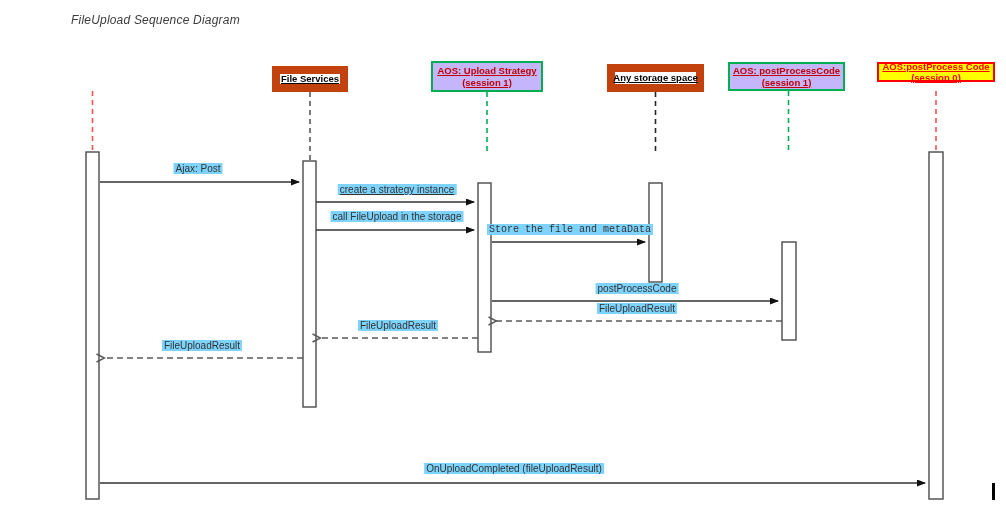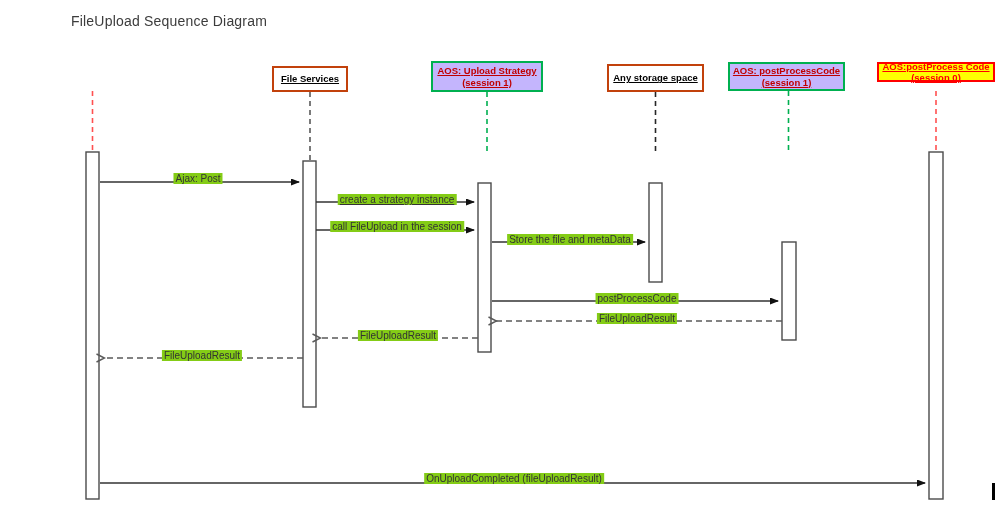--- a/index.html
+++ b/index.html
@@ -2,46 +2,46 @@
 <html><head>
 <meta charset="utf-8">
 <style>
   * { margin:0; padding:0; box-sizing:border-box; }
   body { background:#ffffff; font-family:"Liberation Sans", sans-serif; }
   .canvas {
     position:relative; width:1006px; height:511px; background:#ffffff; overflow:hidden;
   }
   .diagram-title {
     position:absolute; left:71px; top:13px;
-    font-size:14px; color:#3c3c3c; letter-spacing:0.2px;
+    font-size:12px; color:#3c3c3c; letter-spacing:0.2px;font-style:italic;
   }
   .svg-layer { position:absolute; left:0; top:0; width:1006px; height:511px; }
   .actor-box {
     position:absolute; display:flex; flex-direction:column;
     align-items:center; justify-content:center;
     text-align:center; font-size:9.5px; font-weight:bold; line-height:11.5px;
   }
   .actor-box span { text-decoration:underline; white-space:nowrap; }
   .actor-yellow { background:#ffff00; border:2px solid #ff0000; color:#ff0000; }
   .actor-green  { background:#c4b5fd; border:2px solid #00b050; color:#c00000; }
-  .actor-white  { background:#ffffff; border:2px solid #c2410c; color:#000000; }
+  .actor-white  { background:#ffffff; border:8px solid #c2410c; color:#000000; }
   .box1 { left:35px;  top:62px; width:114px; height:29px; }
   .box2 { left:272px; top:66px; width:76px;  height:26px; }
   .box3 { left:431px; top:61px; width:112px; height:31px; }
   .box4 { left:607px; top:64px; width:97px;  height:28px; }
   .box5 { left:728px; top:62px; width:117px; height:29px; }
   .box6 { left:877px; top:62px; width:118px; height:20px; }
   .msg-label {
     position:absolute; transform:translateX(-50%);
-    font-size:10px; color:#333333; white-space:nowrap; background:#84cc16; padding:0 2px;margin-top:10px;
+    font-size:10px; color:#333333; white-space:nowrap; background:#7dd3fc; padding:0 2px;
   }
   .m1 { left:198px; top:163px; }
   .m2 { left:397px; top:184px;text-decoration:underline; }
   .m3 { left:397px; top:211px; }
-  .m4 { left:570px; top:224px; }
+  .m4 { left:570px; top:224px;font-family:Liberation Mono, monospace; }
   .m5 { left:637px; top:283px; }
   .m6 { left:637px; top:303px; }
   .m7 { left:398px; top:320px; }
   .m8 { left:202px; top:340px; }
   .m9 { left:514px; top:463px; }
   .text-cursor {
     position:absolute; left:992px; top:483px; width:3px; height:17px; background:#000000;
   }
 </style>
 </head>
@@ -101,21 +101,21 @@
     <span>AOS: postProcessCode</span>
     <span>(session 1)</span>
   </div>
   <div class="actor-box actor-yellow box6">
     <span>AOS:postProcess Code</span>
     <span>(session 0)</span>
   </div>
 
   <div class="msg-label m1">Ajax: Post</div>
   <div class="msg-label m2">create a strategy instance</div>
-  <div class="msg-label m3">call FileUpload in the session</div>
+  <div class="msg-label m3">call FileUpload in the storage</div>
   <div class="msg-label m4">Store the file and metaData</div>
   <div class="msg-label m5">postProcessCode</div>
   <div class="msg-label m6">FileUploadResult</div>
   <div class="msg-label m7">FileUploadResult</div>
   <div class="msg-label m8">FileUploadResult</div>
   <div class="msg-label m9">OnUploadCompleted (fileUploadResult)</div>
 
   <div class="text-cursor"></div>
 
 </div>

